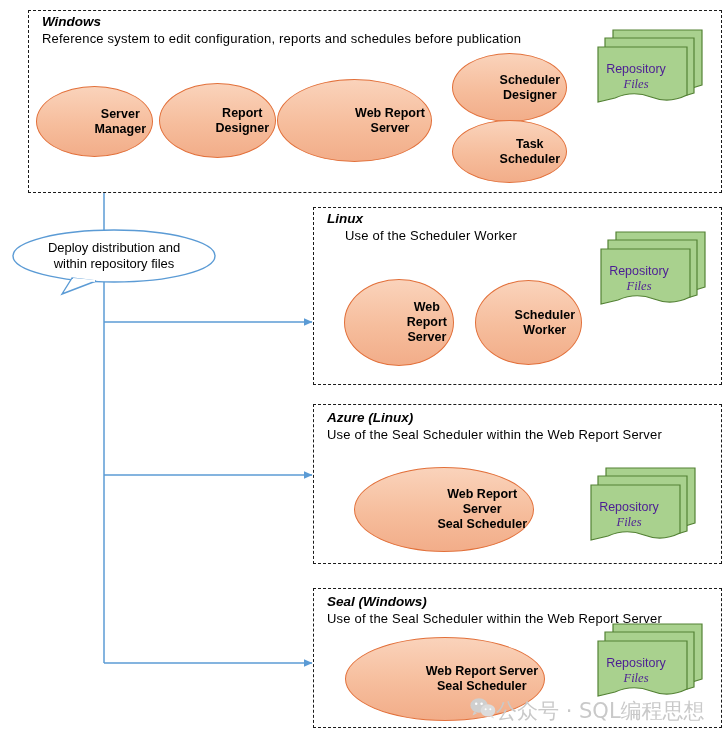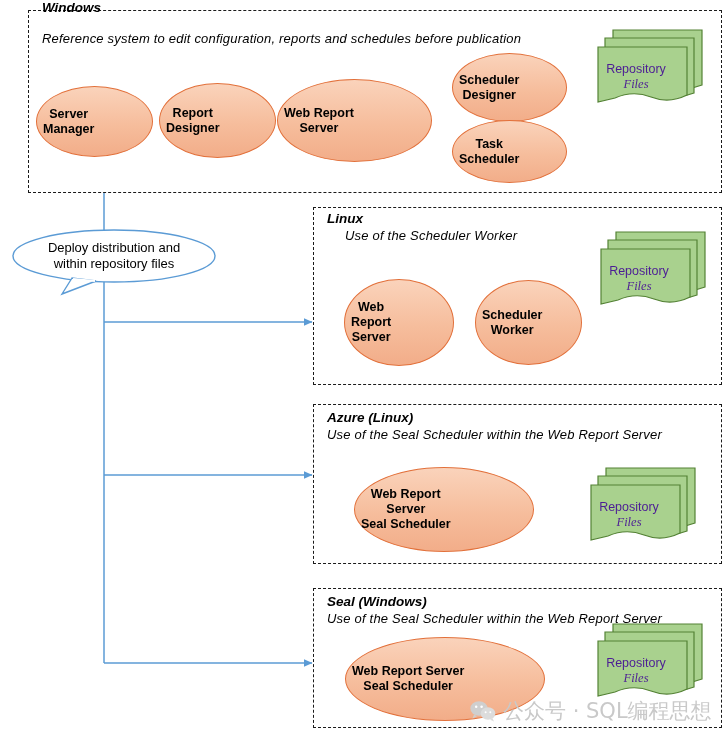--- a/index.html
+++ b/index.html
@@ -22,36 +22,35 @@
   .group-title{
     position:absolute;
     font-style:italic;
     font-weight:bold;
     font-size:13.5px;
     color:#000;
     white-space:nowrap;
   }
   .group-sub{
     position:absolute;
-    font-style:italic;
     font-size:13px;
     color:#000;
     white-space:nowrap;
     letter-spacing:.2px;
   }
 
   
   .node{
     position:absolute;
     border-radius:50%;
     background:linear-gradient(180deg,#fad3bb 0%,#f6bd9c 55%,#f2ad89 100%);
     border:1.3px solid #e2703a;
     display:flex;
     align-items:center;
-    justify-content:flex-start;
+    justify-content:flex-end;
     text-align:center;
     box-sizing:border-box;
   }
   .node span{
     font-weight:bold;
     font-size:12.5px;
     color:#000;
     line-height:1.18;
     display:block;
     padding:0 6px;
@@ -84,22 +83,20 @@
     pointer-events:none;
   }
 
   
   #wires{position:absolute;left:0;top:0;width:728px;height:742px;pointer-events:none;}
 
   
   .watermark{
     position:absolute;
     display:flex;
-    align-items:center;
-    gap:7px;
     color:#c9c9c9;
     font-size:21px;
     font-family:"DejaVu Sans",sans-serif;
     white-space:nowrap;
     user-select:none;
   }
   .wm-logo{display:block;}
 </style>
 </head>
 <body>
@@ -116,21 +113,21 @@
     <path d="M104,193 L104,663" stroke="#5b9bd5" stroke-width="1.5" fill="none"></path>
 
     <path d="M104,322 L312,322" stroke="#5b9bd5" stroke-width="1.5" fill="none" marker-end="url(#arrowhead)"></path>
 
     <path d="M104,475 L312,475" stroke="#5b9bd5" stroke-width="1.5" fill="none" marker-end="url(#arrowhead)"></path>
 
     <path d="M104,663 L312,663" stroke="#5b9bd5" stroke-width="1.5" fill="none" marker-end="url(#arrowhead)"></path>
   </svg>
 
   <div class="group" style="left:28px;top:10px;width:694px;height:183px;"></div>
-  <div class="group-title" style="left:42px;top:0;">Windows</div>
+  <div class="group-title" style="left:42px;top:14px;">Windows</div>
   <div class="group-sub" style="left:42px;top:31px;">Reference system to edit configuration, reports and schedules before publication</div>
 
   <div class="node" style="left:36px;top:86px;width:117px;height:71px;">
     <span>
       <b>Server</b><br><b>Manager</b>
     </span>
   </div>
 
   <div class="node" style="left:159px;top:83px;width:117px;height:75px;">
     <span>

